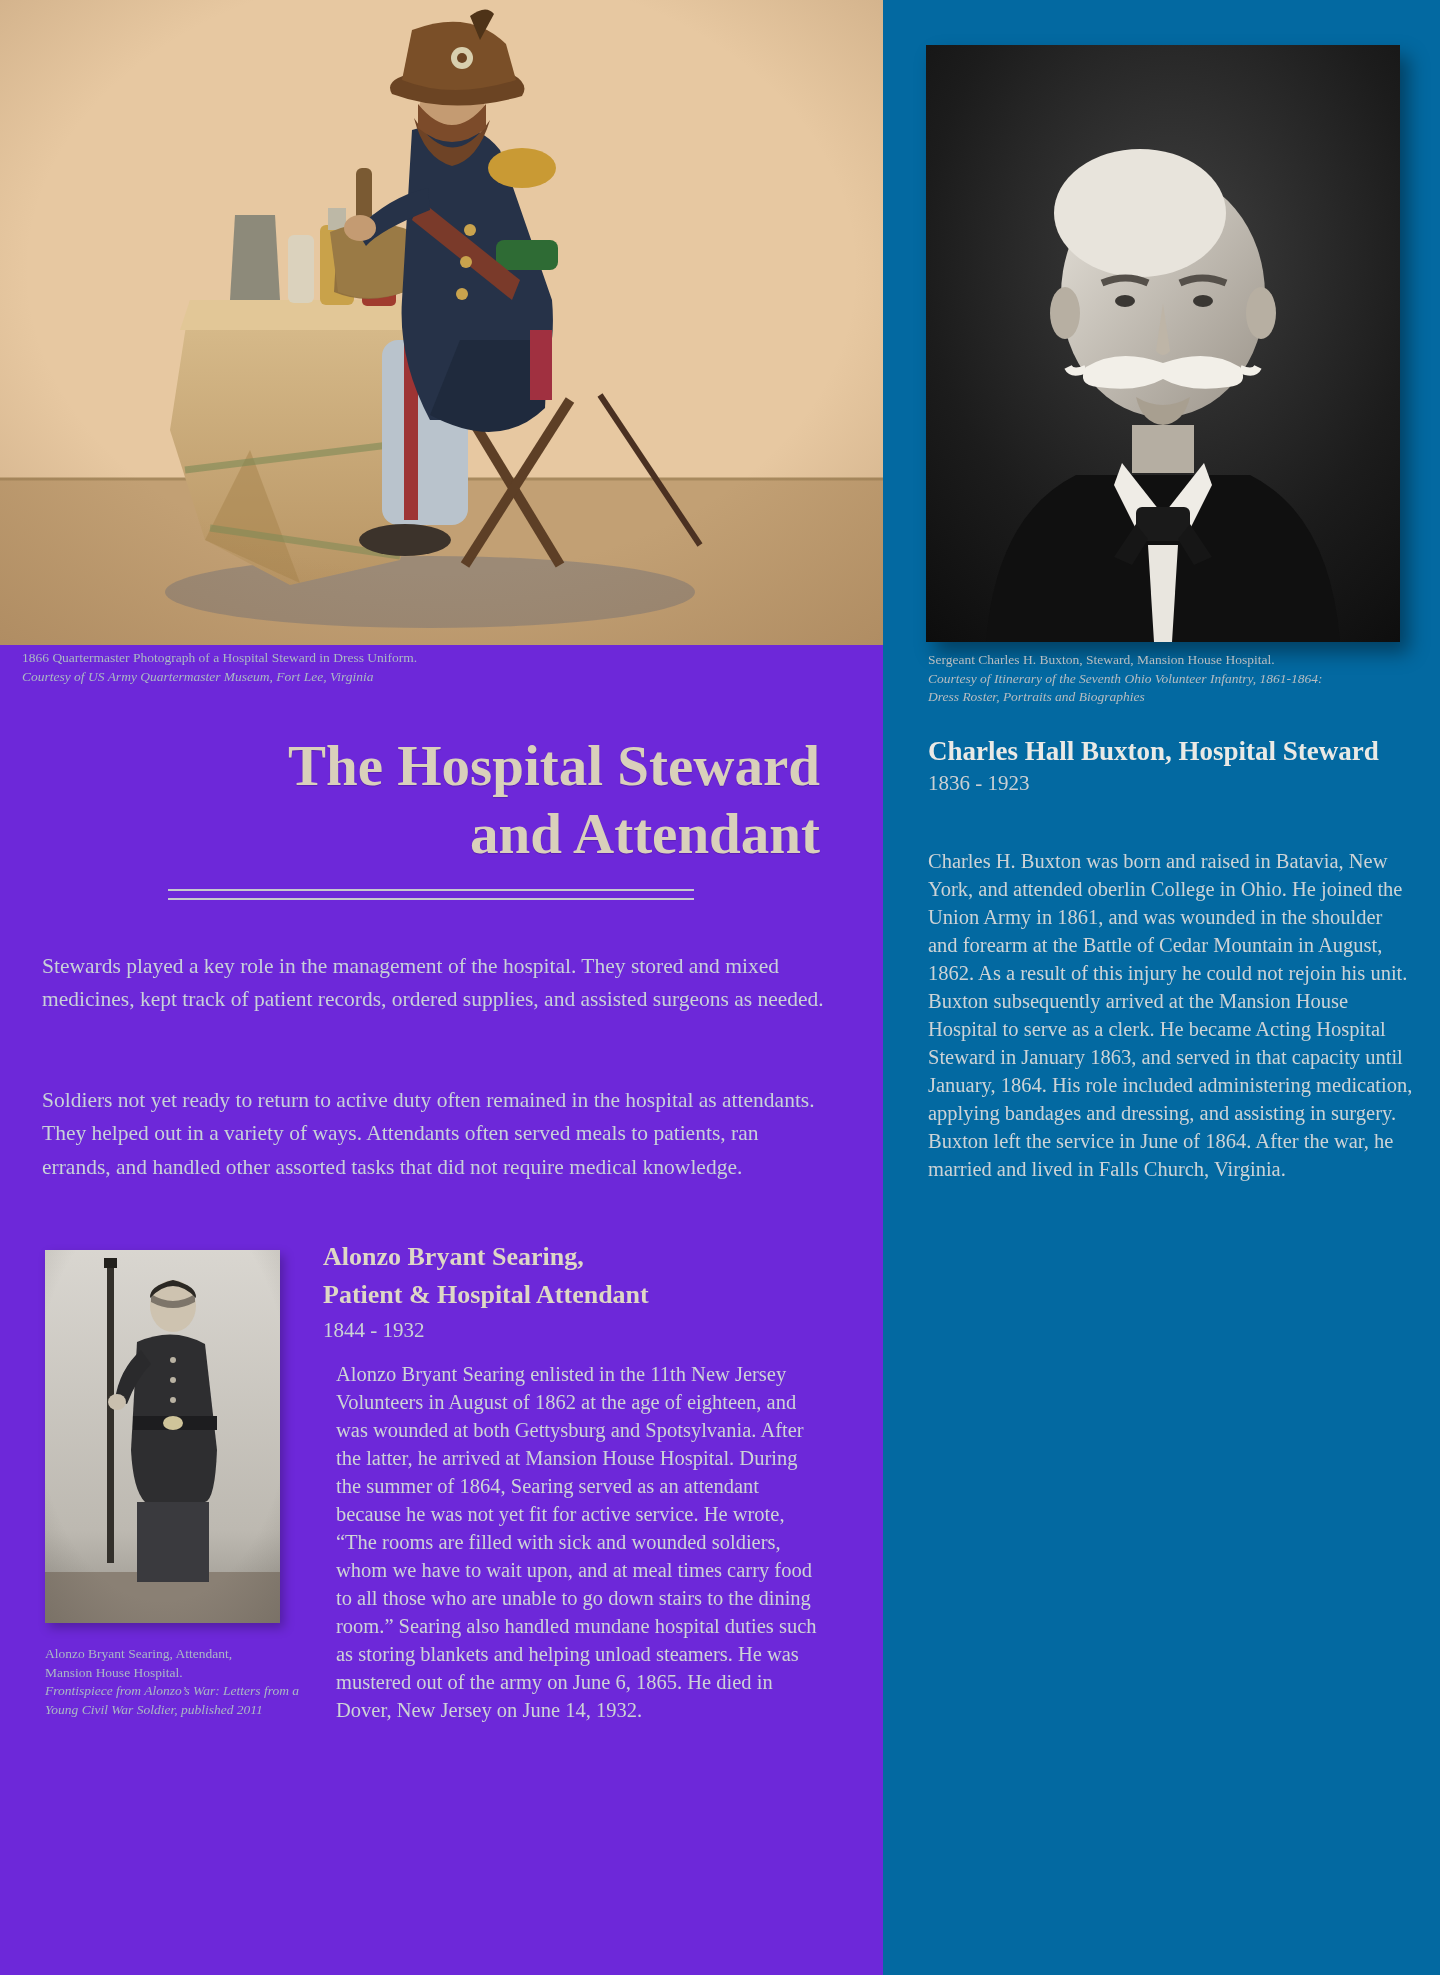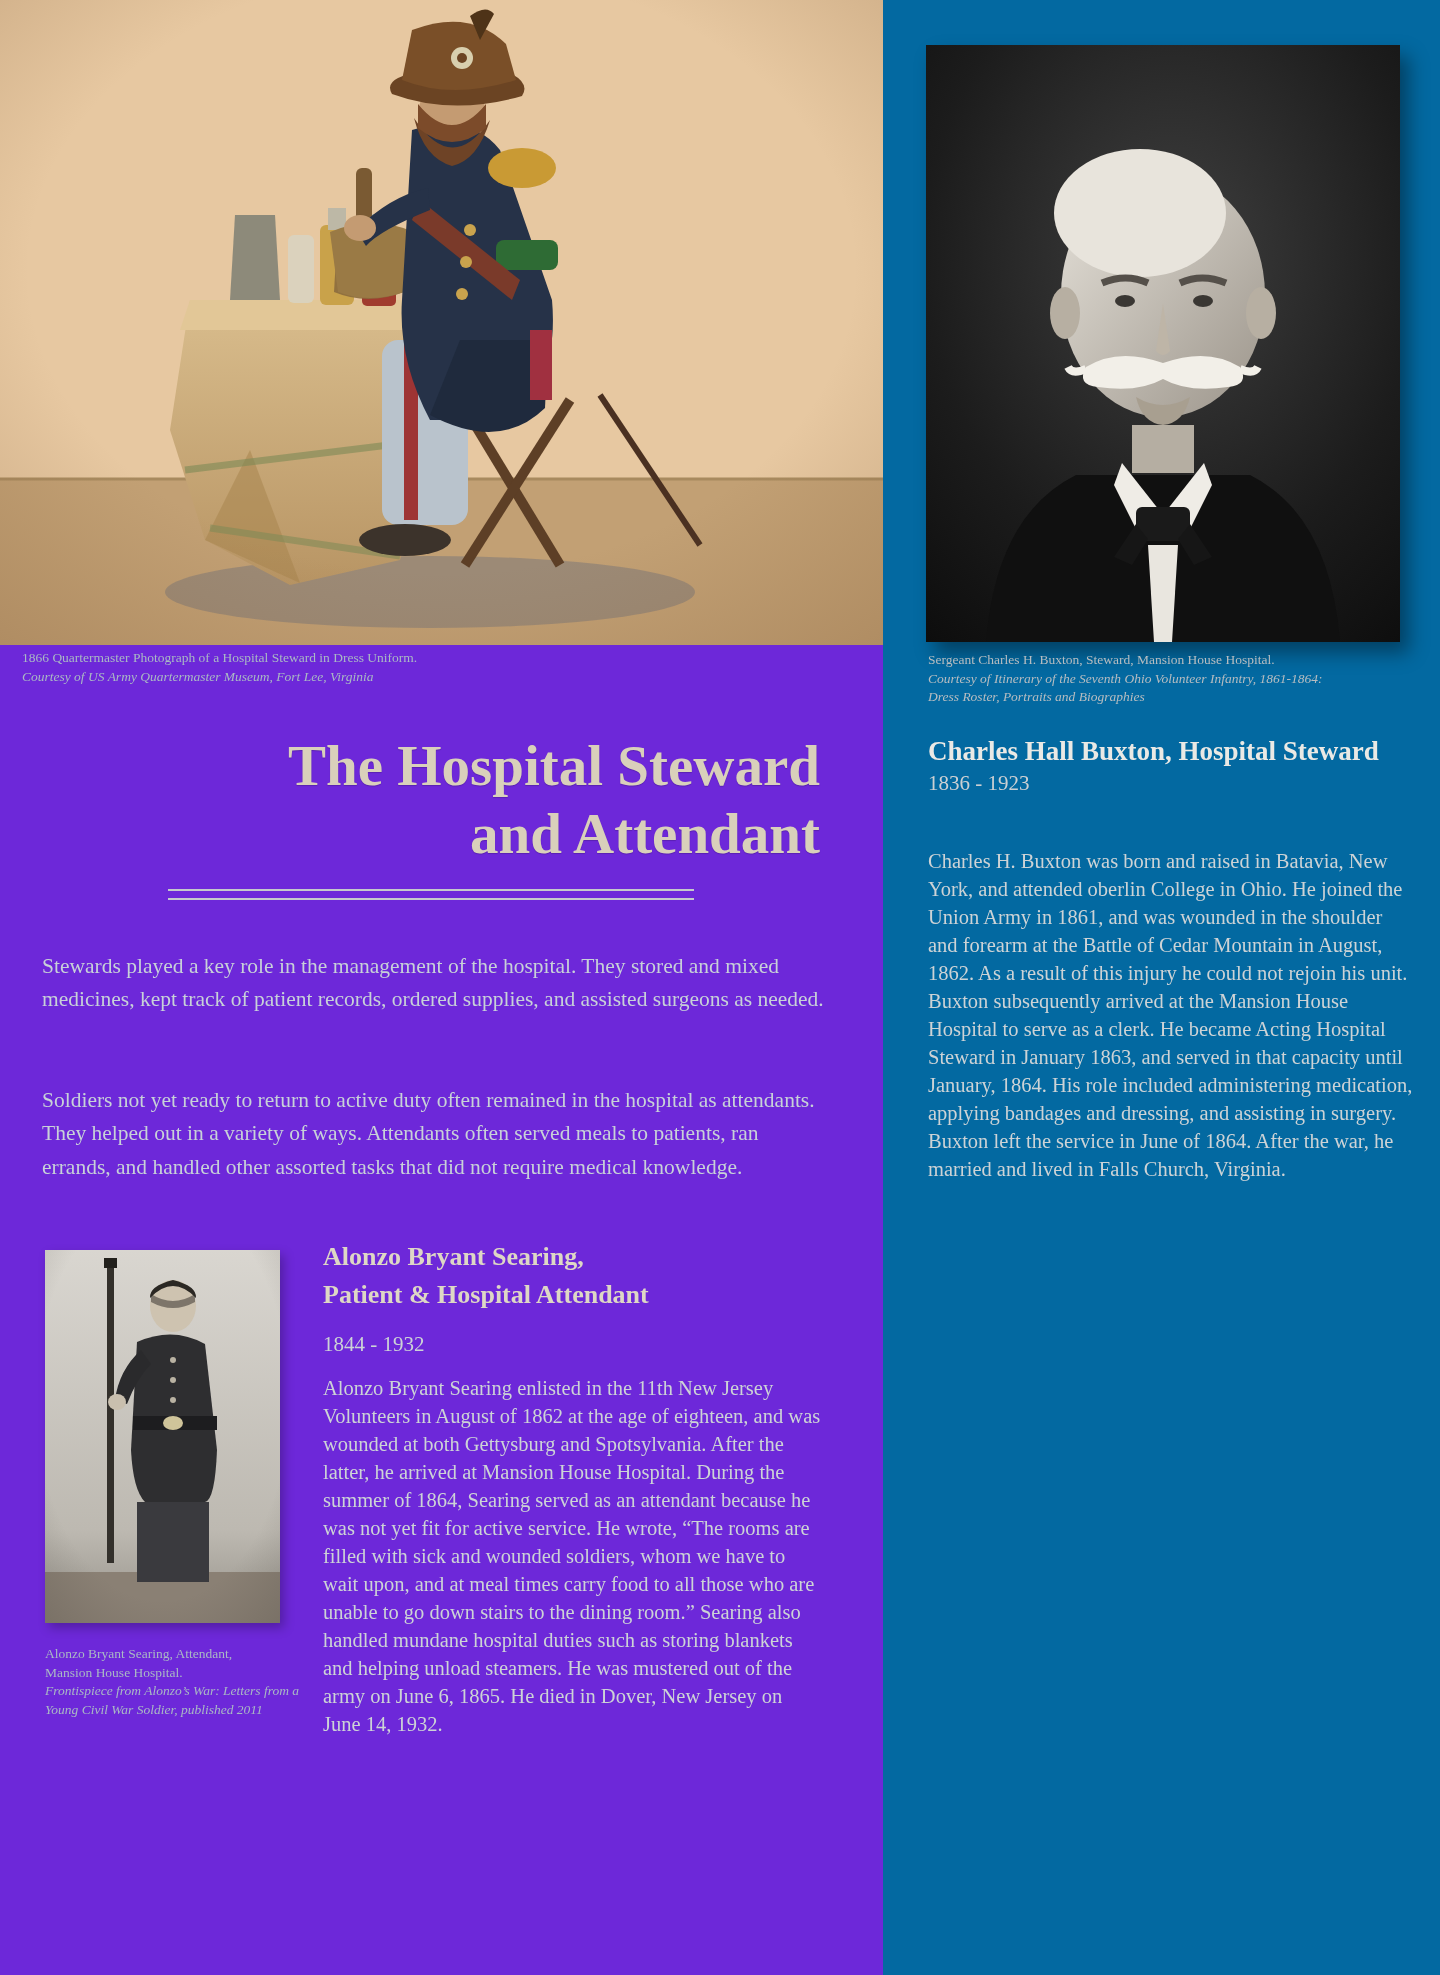--- a/index.html
+++ b/index.html
@@ -32,22 +32,22 @@
   .double-rule{
     left:168px;top:889px;width:526px;height:7px;
     border-top:2px solid #c4c9cc;border-bottom:2px solid #c4c9cc;
   }
   .intro{left:42px;width:782px;font-size:21.5px;line-height:33.5px;color:#c8d1d8;}
   .intro.p1{top:928px;}
   .intro.p2{top:1062px;}
 
   .searing-text{left:323px;top:1238px;width:498px;}
   .sub-heading{font-size:26px;line-height:38px;font-weight:bold;color:#ded7c5;}
-  .dates{font-size:21px;line-height:28px;color:#ccd2d6;margin-top:16px;font-family:Liberation Serif, serif;}
-  .bio{font-size:20.5px;line-height:28px;color:#cdd3d6;margin-top:16px;}
+  .dates{font-size:21px;line-height:28px;color:#ccd2d6;margin-top:2px;font-family:Liberation Serif, serif;}
+  .bio{font-size:20.5px;line-height:28px;color:#cdd3d6;margin-top:16px;margin-left:13px;}
   .searing-caption{left:45px;top:1645px;width:280px;}
 
   .buxton-caption{left:45px;top:651px;width:470px;}
   .buxton-heading{left:45px;top:734px;width:480px;font-size:27px;line-height:34px;font-weight:bold;color:#eae9e5;}
   .buxton-dates{left:45px;top:770px;font-size:21px;line-height:26px;color:#ccd0d3;}
   .buxton-body{left:45px;top:826px;width:488px;font-size:20.5px;line-height:28px;color:#cdd3d6;}
 </style>
 </head>
 <body>
 

